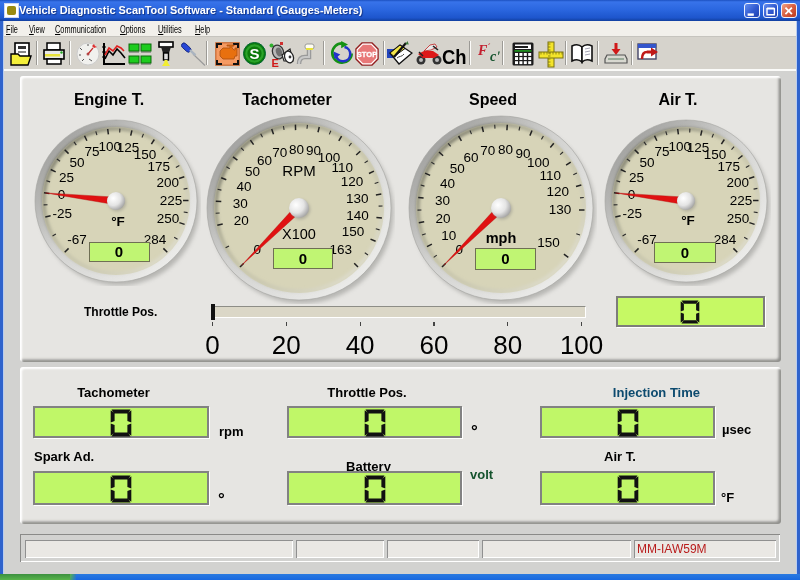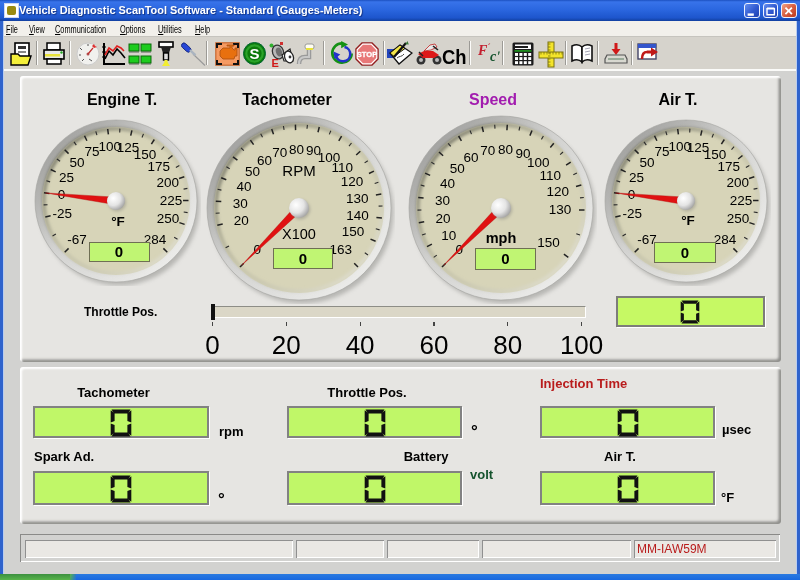--- a/index.html
+++ b/index.html
@@ -217,23 +217,23 @@
   </svg>
 <svg style="position:absolute;left:637px;top:43px" width="23" height="21" viewBox="0 0 23 21">
     <rect x="1" y="1" width="18" height="15" fill="#fff" stroke="#446" stroke-width="1.4"></rect>
     <rect x="1" y="1" width="18" height="4" fill="#3355cc"></rect>
     <path d="M10 9 L16 9" stroke="#c01818" stroke-width="3"></path>
     <polygon points="21,9 14,4.5 14,13.5" fill="#c01818"></polygon>
     <path d="M10 9 C6 9 5 13 5 16" fill="none" stroke="#c01818" stroke-width="2.5"></path>
   </svg>
 <div style="position:absolute;left:20px;top:75.5px;width:761px;height:286.5px;background:#e6e5e2;border-radius:3px;box-shadow:inset 2px 2px 2px #ffffff, inset -2.5px -2.5px 2.5px #90908d;"></div>
 <div style="position:absolute;left:20px;top:367px;width:761px;height:156.5px;background:#e6e5e2;border-radius:3px;box-shadow:inset 2px 2px 2px #ffffff, inset -2.5px -2.5px 2.5px #90908d;"></div>
-<div style="position:absolute;left:32px;top:91px;width:180px;text-align:center;font:bold 16px 'Liberation Sans',sans-serif;color:#000">Engine T.</div>
+<div style="position:absolute;left:19px;top:91px;width:180px;text-align:center;font:bold 16px 'Liberation Sans',sans-serif;color:#000">Engine T.</div>
 <div style="position:absolute;left:197px;top:91px;width:180px;text-align:center;font:bold 16px 'Liberation Sans',sans-serif;color:#000">Tachometer</div>
-<div style="position:absolute;left:403px;top:91px;width:180px;text-align:center;font:bold 16px 'Liberation Sans',sans-serif;color:#a21caf">Speed</div>
+<div style="position:absolute;left:403px;top:91px;width:180px;text-align:center;font:bold 16px 'Liberation Sans',sans-serif;color:#000000">Speed</div>
 <div style="position:absolute;left:588px;top:91px;width:180px;text-align:center;font:bold 16px 'Liberation Sans',sans-serif;color:#000">Air T.</div>
 <svg style="position:absolute;left:31.0px;top:115.5px" width="170" height="170" viewBox="0 0 170 170">
     <defs>
 <linearGradient id="ring1" x1="0" y1="0" x2="1" y2="1">
 <stop offset="0" stop-color="#8f8f8d"></stop>
         <stop offset="0.45" stop-color="#d2d2d0"></stop>
         <stop offset="1" stop-color="#f4f4f2"></stop>
       </linearGradient>
 <linearGradient id="ishad1" x1="0" y1="0" x2="1" y2="1">
 <stop offset="0" stop-color="#5d5d50" stop-opacity="1"></stop>
@@ -557,23 +557,23 @@
 <svg style="position:absolute;left:680.2px;top:300.3px" width="20" height="24" viewBox="-0.5 -0.5 19.5 23.8">
     <polygon points="0.8,0.0 17.7,0.0 15.4,3.2 3.1,3.2" fill="#111"></polygon>
     <polygon points="3.1,19.6 15.4,19.6 17.7,22.8 0.8,22.8" fill="#111"></polygon>
     <polygon points="0.0,0.8 3.2,3.1 3.2,9.6 0.0,10.9" fill="#111"></polygon>
     <polygon points="0.0,11.9 3.2,13.2 3.2,19.7 0.0,22.0" fill="#111"></polygon>
     <polygon points="18.5,0.8 15.3,3.1 15.3,9.6 18.5,10.9" fill="#111"></polygon>
     <polygon points="18.5,11.9 15.3,13.2 15.3,19.7 18.5,22.0" fill="#111"></polygon>
   </svg>
 <div style="position:absolute;left:33.5px;top:385px;width:160px;font:bold 13px 'Liberation Sans',sans-serif;color:#000;text-align:center">Tachometer</div>
 <div style="position:absolute;left:287px;top:385px;width:160px;font:bold 13px 'Liberation Sans',sans-serif;color:#000;text-align:center">Throttle Pos.</div>
-<div style="position:absolute;left:540px;top:376px;width:160px;font:bold 13px 'Liberation Sans',sans-serif;color:#b91c1c;text-align:left">Injection Time</div>
+<div style="position:absolute;left:540px;top:385px;width:160px;font:bold 13px 'Liberation Sans',sans-serif;color:#0c4a6e;text-align:right">Injection Time</div>
 <div style="position:absolute;left:34px;top:449px;width:160px;font:bold 13px 'Liberation Sans',sans-serif;color:#000;">Spark Ad.</div>
-<div style="position:absolute;left:288.5px;top:449px;width:160px;font:bold 13px 'Liberation Sans',sans-serif;color:#000;text-align:right">Battery</div>
+<div style="position:absolute;left:288.5px;top:459px;width:160px;font:bold 13px 'Liberation Sans',sans-serif;color:#000;text-align:center">Battery</div>
 <div style="position:absolute;left:540px;top:449px;width:160px;font:bold 13px 'Liberation Sans',sans-serif;color:#000;text-align:center">Air T.</div>
 <div style="position:absolute;left:33px;top:405.6px;width:175.5px;height:32.5px;background:#c0f768;border:2px solid #828282;box-sizing:border-box;box-shadow:1px 1px 0 #fff"></div>
 <svg style="position:absolute;left:110.2px;top:408.9px" width="22" height="28" viewBox="-0.5 -0.5 22 28.5">
     <polygon points="0.8,0.0 20.2,0.0 17.5,4.0 3.5,4.0" fill="#111"></polygon>
     <polygon points="3.5,23.5 17.5,23.5 20.2,27.5 0.8,27.5" fill="#111"></polygon>
     <polygon points="0.0,0.8 4.0,3.5 4.0,11.7 0.0,13.2" fill="#111"></polygon>
     <polygon points="0.0,14.2 4.0,15.8 4.0,24.0 0.0,26.7" fill="#111"></polygon>
     <polygon points="21.0,0.8 17.0,3.5 17.0,11.7 21.0,13.2" fill="#111"></polygon>
     <polygon points="21.0,14.2 17.0,15.8 17.0,24.0 21.0,26.7" fill="#111"></polygon>
   </svg>

